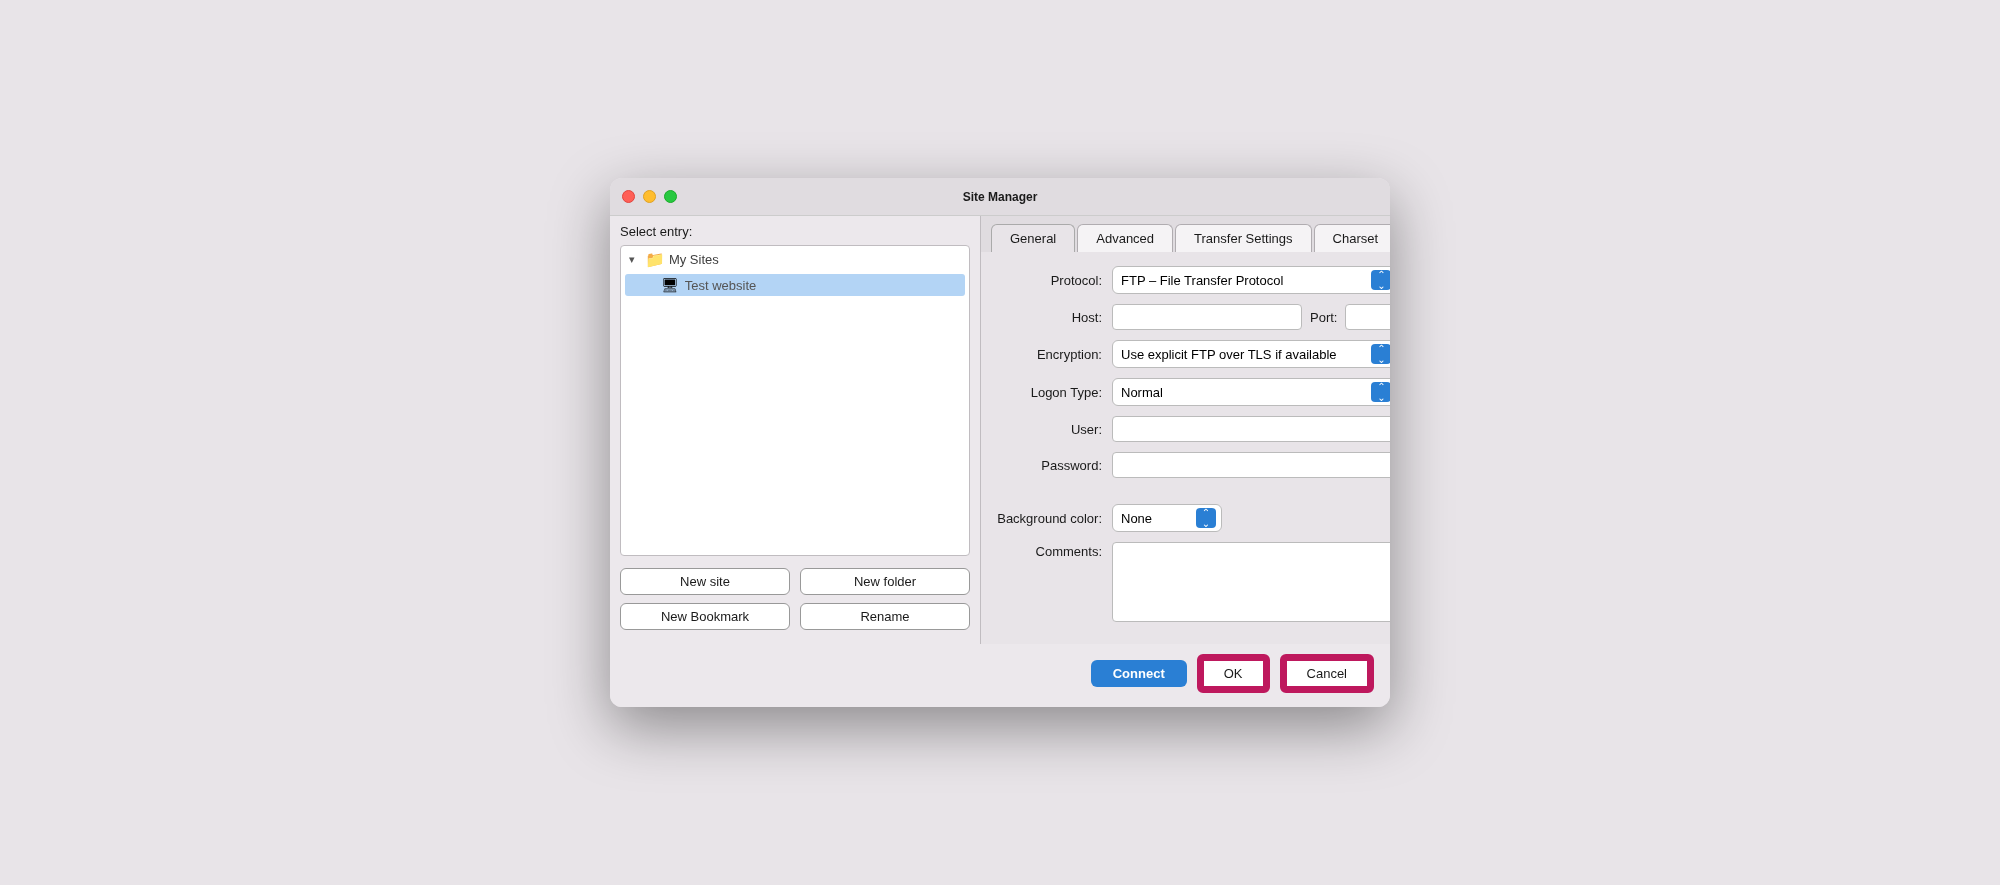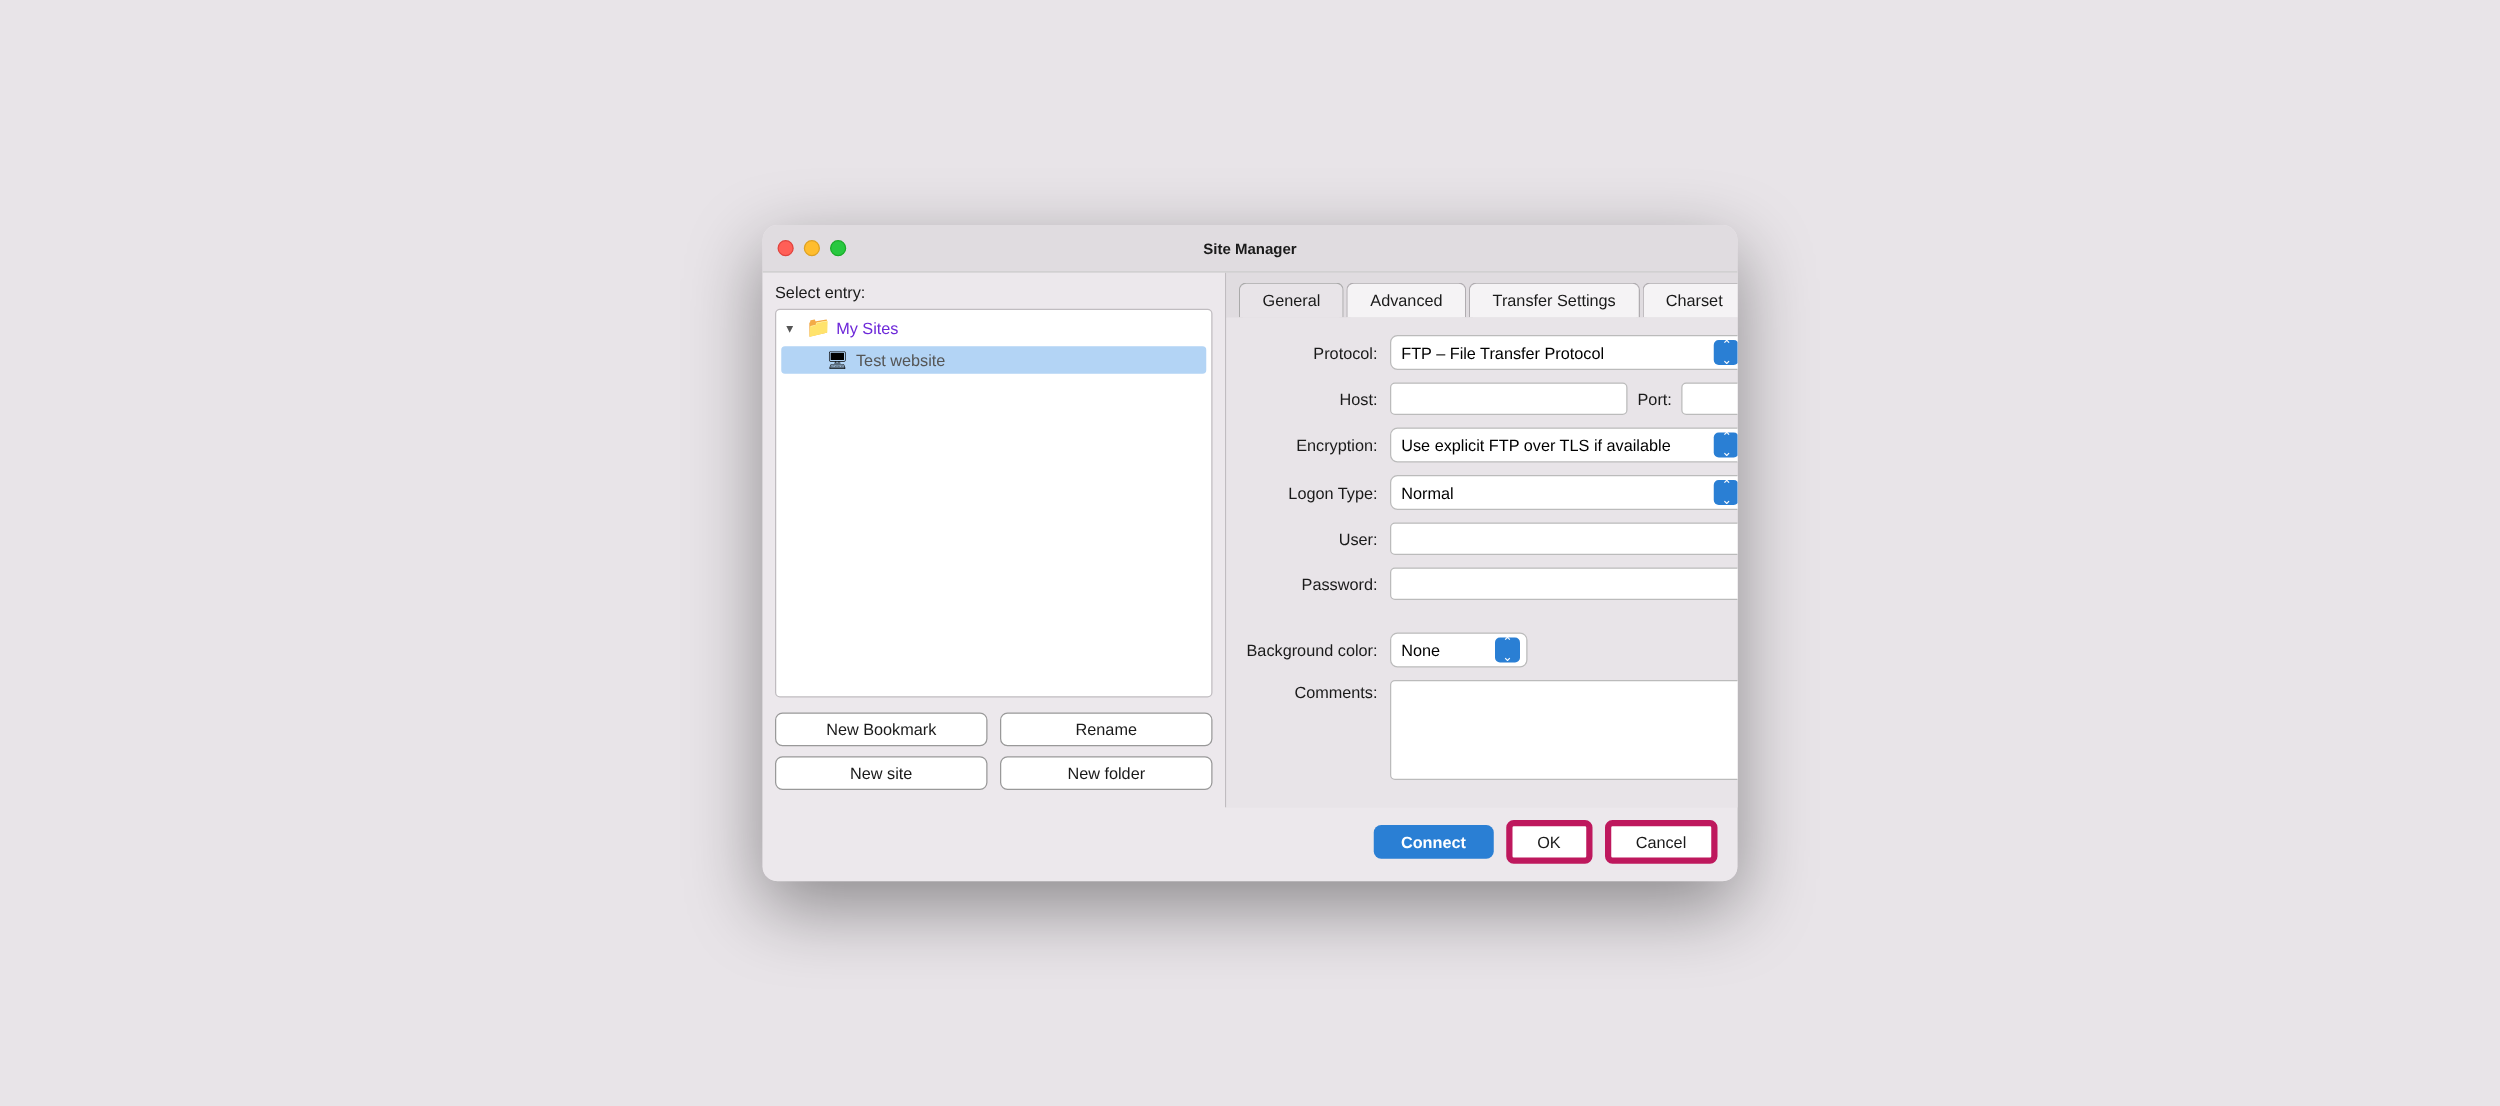--- a/index.html
+++ b/index.html
@@ -106,21 +106,21 @@
       color: #555;
       width: 12px;
     }
 
     .folder-icon {
       font-size: 16px;
     }
 
     .tree-folder-label {
       font-size: 13px;
-      color: #6d28d9;
+      color: #404040;
     }
 
     .tree-item-site {
       display: flex;
       align-items: center;
       padding: 3px 8px 3px 36px;
       gap: 6px;
       cursor: pointer;
       background: #b3d4f5;
       border-radius: 3px;
@@ -388,21 +388,21 @@
       border: none;
       border-radius: 6px;
       padding: 6px 22px;
       font-size: 13px;
       font-weight: 600;
       cursor: pointer;
     }
 
     .btn-footer {
       background: #ffffff;
-      border: 5px solid #be185d;
+      border: 7px solid #be185d;
       border-radius: 6px;
       padding: 5px 20px;
       font-size: 13px;
       color: #1a1a1a;
       cursor: pointer;
     }
   </style>
 </head>
 <body>
 
@@ -429,26 +429,26 @@
           <span class="tree-folder-label">My Sites</span>
         </div>
         <div class="tree-item-site">
           <span class="site-icon">🖥</span>
           <span class="tree-site-label">Test website</span>
         </div>
       </div>
 
       <div class="button-area">
         <div class="button-row">
+          <button class="btn-action">New site</button>
+          <button class="btn-action">New folder</button>
+        </div>
+        <div class="button-row">
           <button class="btn-action">New Bookmark</button>
           <button class="btn-action">Rename</button>
-        </div>
-        <div class="button-row">
-          <button class="btn-action">New site</button>
-          <button class="btn-action">New folder</button>
         </div>
       </div>
     </div>
 
     <div class="right-panel">
 
       <div class="tabs">
         <div class="tab active">General</div>
         <div class="tab">Advanced</div>
         <div class="tab">Transfer Settings</div>

